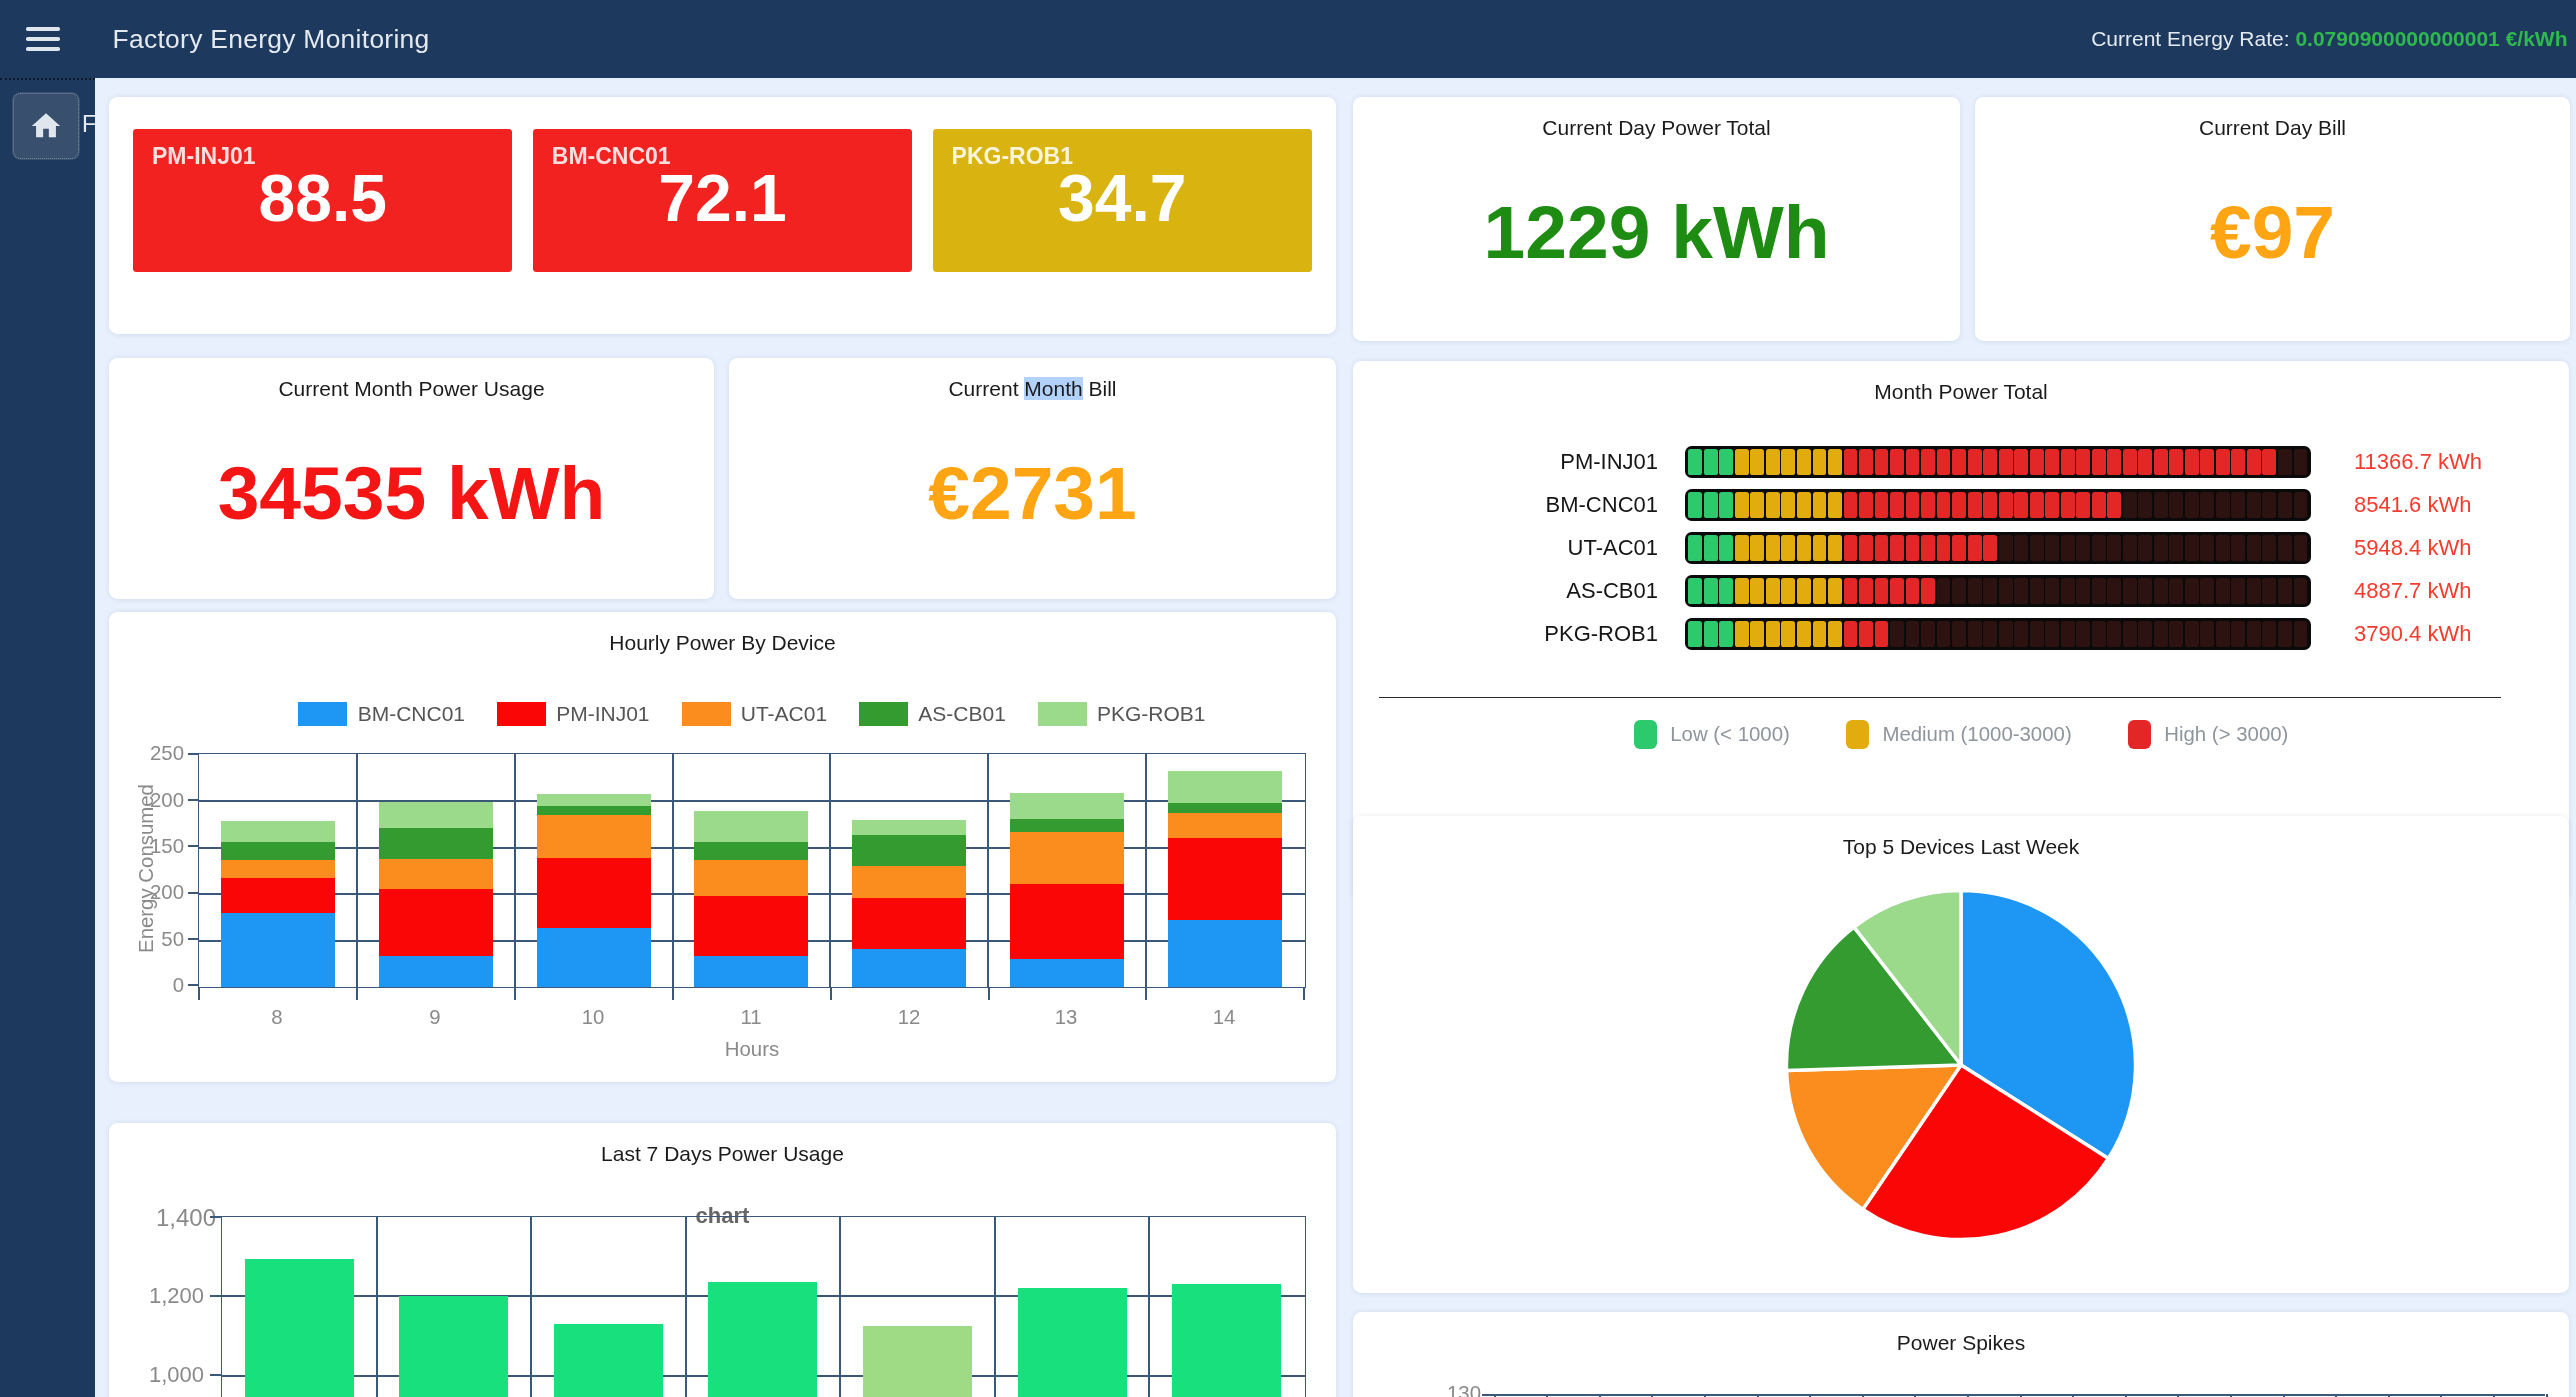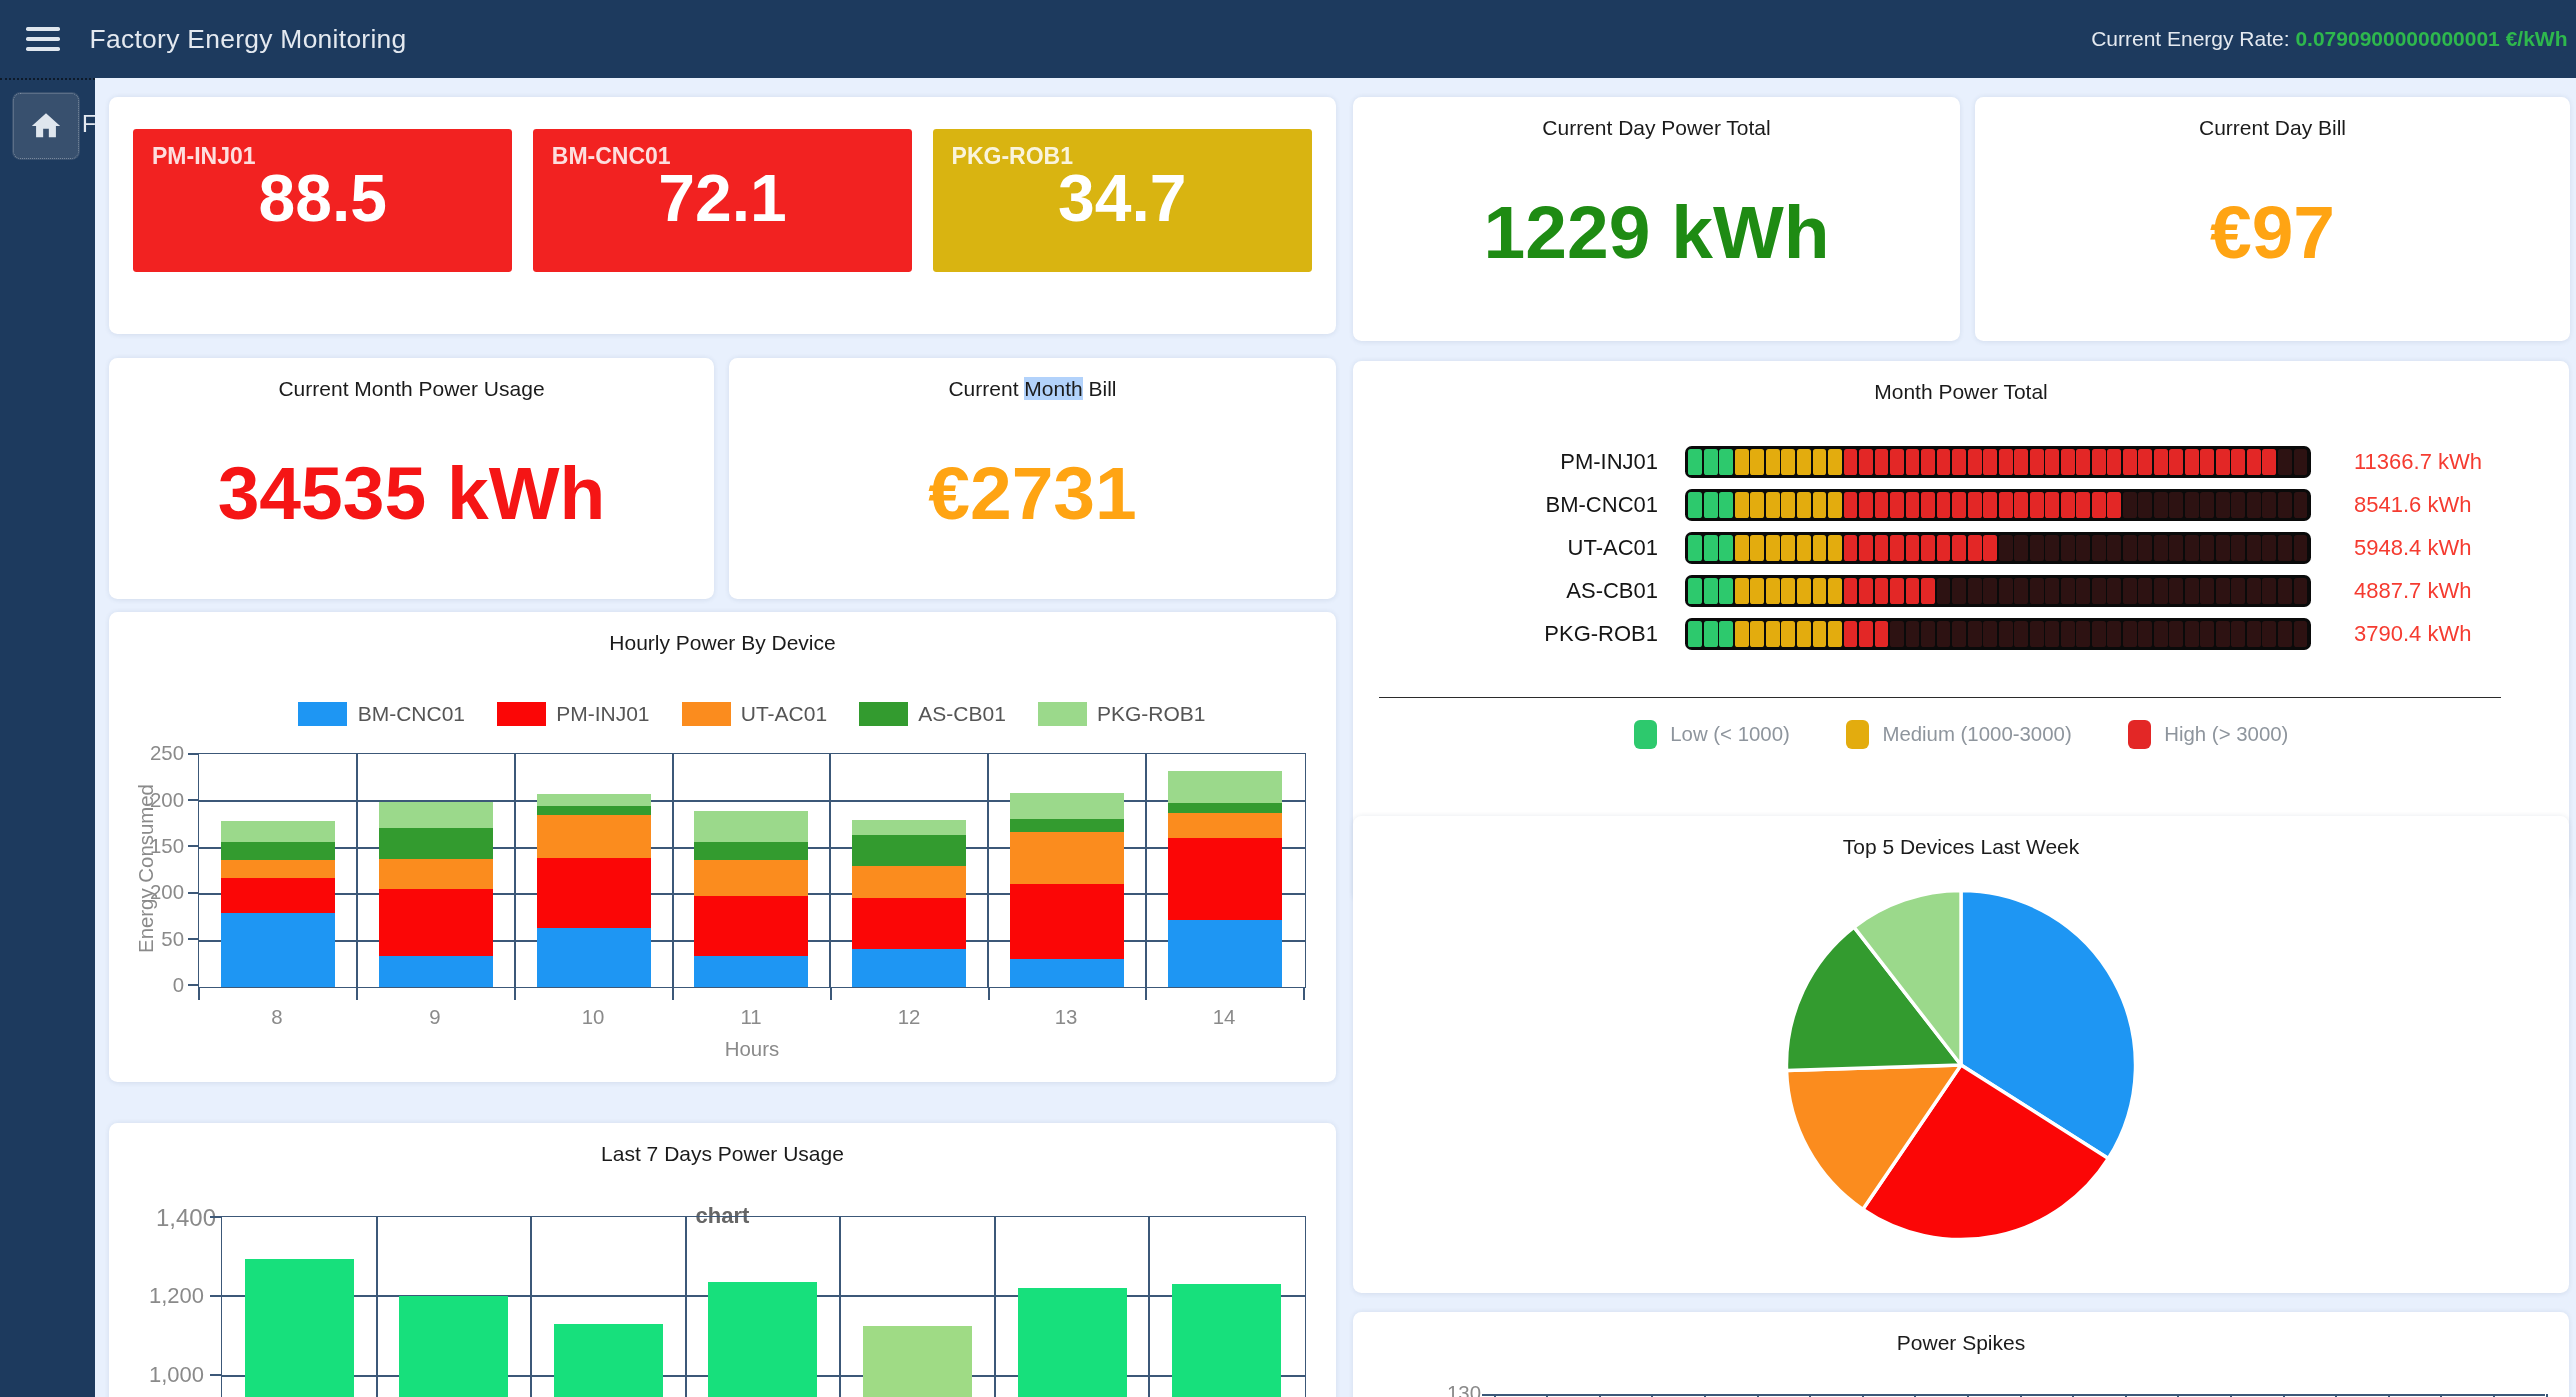--- a/index.html
+++ b/index.html
@@ -4,21 +4,21 @@
 <style>
   * { margin:0; padding:0; box-sizing:border-box; }
   html,body { width:2576px; height:1397px; overflow:hidden; }
   body { font-family:"Liberation Sans", sans-serif; background:#e8f0fd; position:relative; }
 
   
   .navbar { position:absolute; left:0; top:0; width:2576px; height:78px; background:#1d3a5e;
             display:flex; align-items:center; color:#e4e9f0; z-index:5; }
   .hamburger { margin-left:25.6px; width:34px; display:flex; flex-direction:column; gap:6px; cursor:pointer; }
   .hamburger span { display:block; height:4.3px; border-radius:1.7px; background:#dfe6ee; }
-  .nav-title { margin-left:30px; font-size:26.4px; font-weight:400; letter-spacing:0.3px; }
+  .nav-title { margin-left:53px; font-size:26.4px; font-weight:400; letter-spacing:0.3px; }
   .nav-rate { margin-left:auto; margin-right:8.5px; font-size:21px; white-space:nowrap; }
   .nav-rate .val { color:#2eb84d; font-weight:700; }
 
   
   .sidebar { position:absolute; left:0; top:78px; width:95px; height:1319px; background:#1d3a5e;
              border-top:2.6px dotted rgba(0,0,0,.55); z-index:4; }
   .home-btn { position:absolute; left:12px; top:12px; width:68px; height:68px; border-radius:8.5px;
               background:#38506e; outline:1.7px dotted rgba(255,255,255,.35); outline-offset:-2.6px;
               display:flex; align-items:center; justify-content:center; cursor:pointer; }
   .home-btn svg { width:34px; height:34px; fill:#dfe6ee; }

